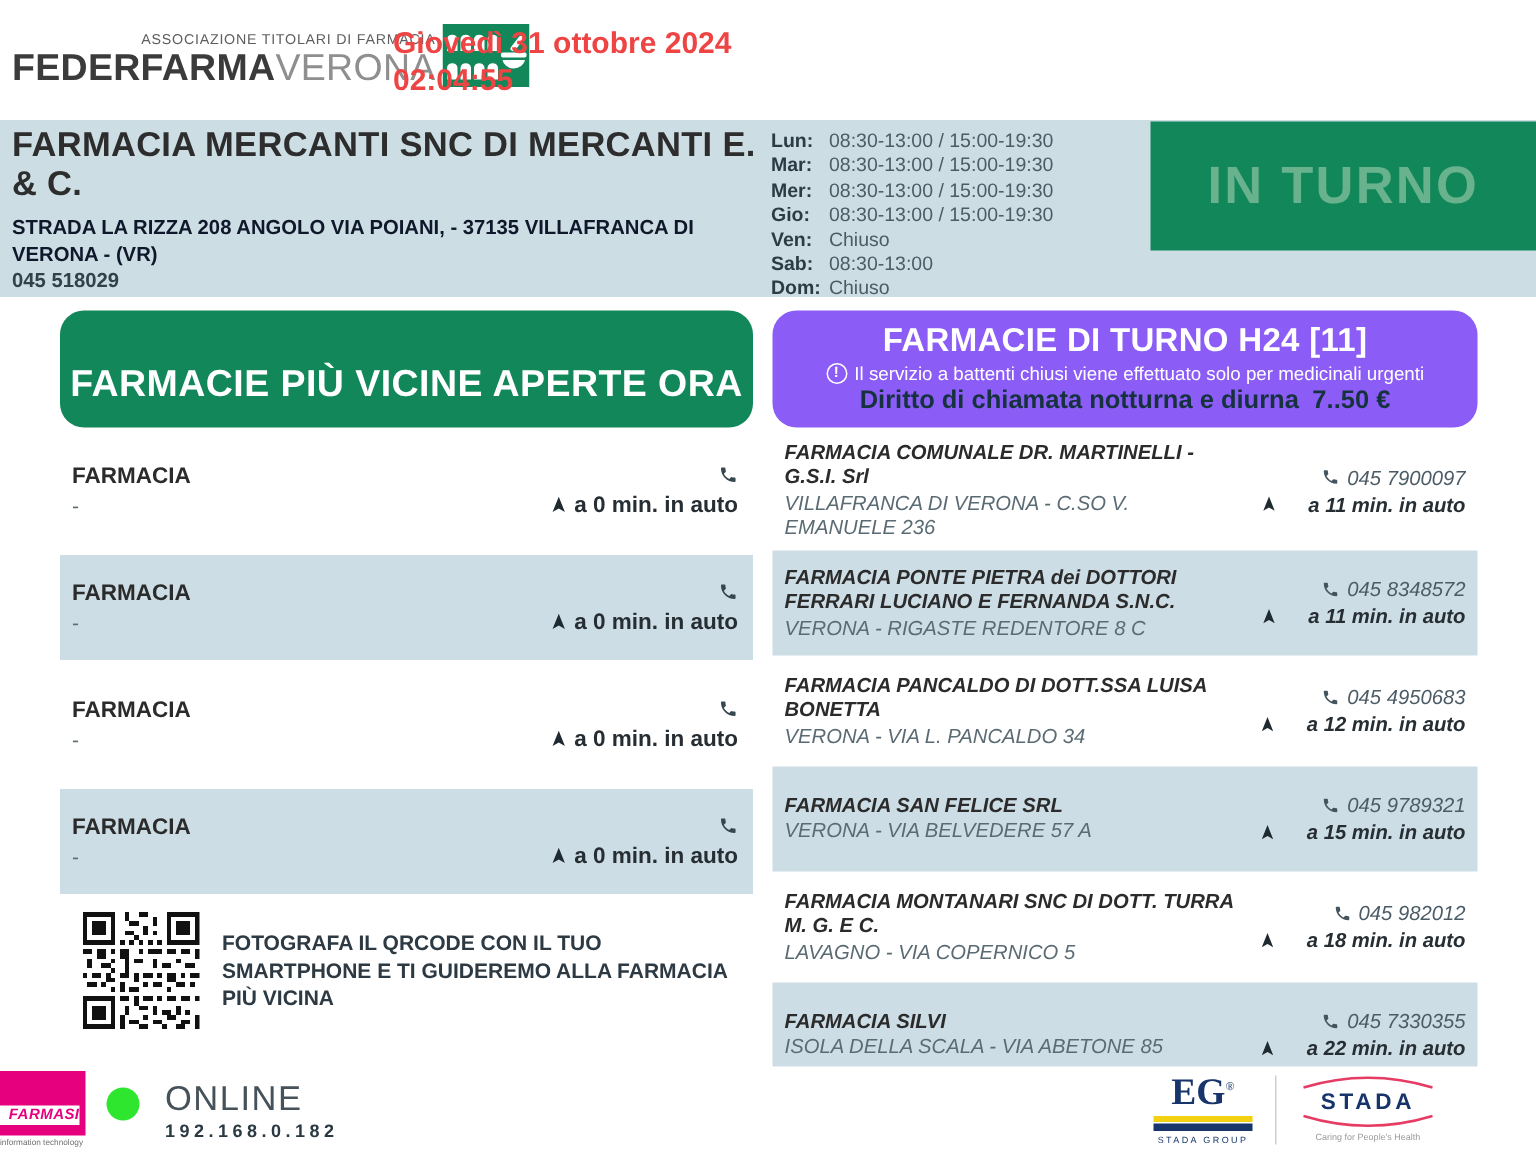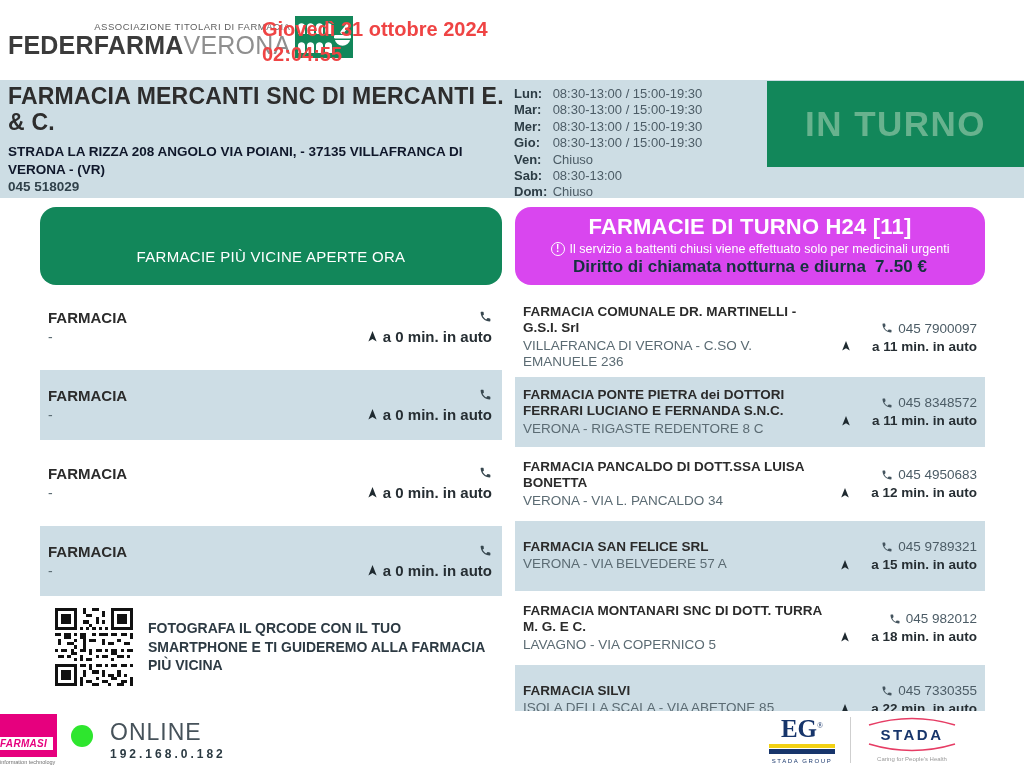--- a/index.html
+++ b/index.html
@@ -29,64 +29,64 @@
   .status { position:absolute; left:767px; top:1px; width:257px; height:86px; background:#12875a;
             display:flex; align-items:center; justify-content:center; }
   .status-text { font-size:35px; font-weight:600; color:#68b28e; letter-spacing:1.5px; }
 
   
   .panel-left  { position:absolute; left:40px;  top:207px; width:462px; }
   .panel-right { position:absolute; left:515px; top:207px; width:470px; }
 
   .pl-header { height:78px; background:#12875a; border-radius:16px;
                display:flex; align-items:center; justify-content:center; }
-  .pl-title { color:#fff; font-weight:400; font-size:15px; letter-spacing:.3px;margin-top:20px; }
+  .pl-title { color:#fff; font-weight:700; font-size:25px; letter-spacing:.3px;margin-top:20px; }
 
   .pl-rows { margin-top:7px; }
   .row-near { height:70px; margin-bottom:8px; display:flex; justify-content:space-between;
               align-items:center; padding:0 10px 0 8px; background:#fff; }
   .row-near.alt { background:#cddde5; }
   .near-left {}
   .near-name { font-size:15px; font-weight:700; color:#2b2b2b; }
   .near-dash { font-size:14px; color:#5d6d75; margin-top:3px; }
   .near-right { display:flex; flex-direction:column; align-items:flex-end; gap:5px; }
   .drive { display:flex; align-items:center; gap:4px; font-size:15px; font-weight:700; color:#262e33; }
 
   .qr-section { margin-top:12px; display:flex; align-items:center; gap:15px; padding-left:15px; }
   .qr { width:78px; height:78px; display:block; }
   .qr-caption { width:352px; font-size:14px; font-weight:700; color:#2d3a43; line-height:1.35; }
 
-  .pr-header { height:78px; background:#d946ef; border-radius:16px; color:#fff;
+  .pr-header { height:78px; background:#8b5cf6; border-radius:16px; color:#fff;
                display:flex; flex-direction:column; align-items:center; justify-content:center; }
   .pr-title { font-size:22px; font-weight:700; line-height:1.1; letter-spacing:.2px; }
   .pr-notice { font-size:12.5px; margin-top:2px; display:flex; align-items:center; gap:5px; font-weight:400; }
   .alert-circ { width:14px; height:14px; border:1.5px solid #fff; border-radius:50%;
                 font-size:10px; font-weight:700; display:flex; align-items:center; justify-content:center; flex:0 0 auto; }
   .pr-fee { font-size:17px; font-weight:700; color:#15323e; margin-top:1px; display:flex; gap:9px; }
 
-  .pr-rows { margin-top:15px; }
+  .pr-rows { margin-top:5px;font-style:italic; }
   .row-duty { min-height:70px; margin-bottom:2px; display:flex; justify-content:space-between;
               align-items:center; padding:4px 8px; background:#fff; }
   .row-duty.alt { background:#cddde5; }
   .duty-left { width:300px; }
   .duty-name { font-size:13.5px; font-weight:700; color:#2b2b2b; line-height:1.22; }
   .duty-addr { font-size:13.5px; color:#5b6b73; line-height:1.22; margin-top:1px; }
   .duty-right { display:flex; flex-direction:column; align-items:flex-end; gap:3px; }
   .duty-phone { font-size:13.5px; color:#4c5c66; display:flex; align-items:center; gap:5px; }
   .duty-drive { font-size:13.5px; font-weight:700; color:#262e33; display:flex; align-items:center; gap:20px; }
 
   .icon-svg { display:block; }
 
   
   .footer { position:absolute; left:0; top:711px; width:1024px; height:57px; background:#fff;
             display:flex; align-items:center; }
   .farmasi { display:flex; flex-direction:column; }
   .farmasi-box { width:57px; height:43px; background:#e6007e; position:relative; }
   .farmasi-strip { position:absolute; left:0; right:4px; bottom:7px; height:13px; background:#fff;
-                   display:flex; align-items:center; justify-content:flex-start; }
+                   display:flex; align-items:center; justify-content:flex-end; }
   .farmasi-word { color:#e6007e; font-size:10px; font-weight:800; font-style:italic; letter-spacing:.3px; }
   .farmasi-sub { font-size:5.5px; color:#707070; margin-top:2px; }
   .dot { width:22px; height:22px; border-radius:50%; background:#2ee62e; margin-left:14px; margin-bottom:8px; }
   .online-block { margin-left:17px; }
   .online { font-size:23px; font-weight:300; color:#46525a; letter-spacing:1px; }
   .ip { font-size:12px; font-weight:700; letter-spacing:3px; color:#2b3a42; margin-top:1px; }
 
   .brandlogos { margin-left:auto; margin-right:66px; display:flex; align-items:center; gap:15px; }
   .eg { display:flex; flex-direction:column; align-items:center; }
   .eg-line { font-family:"Liberation Serif", serif; font-size:25px; font-weight:700; color:#17356b; line-height:1; }

